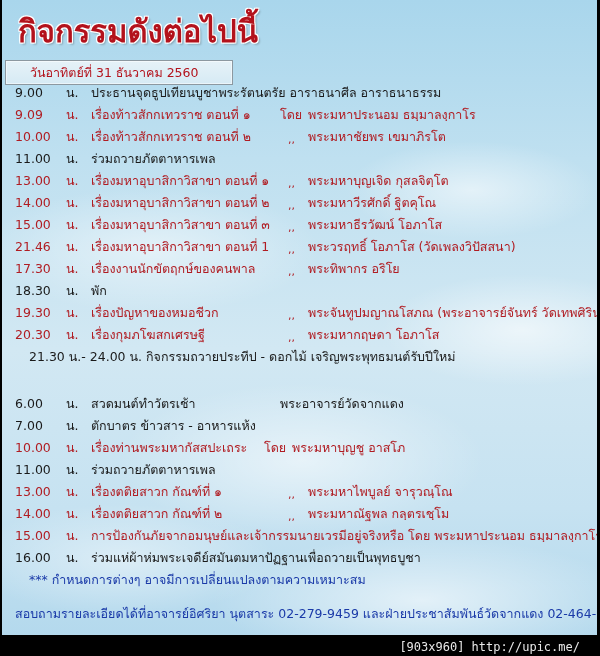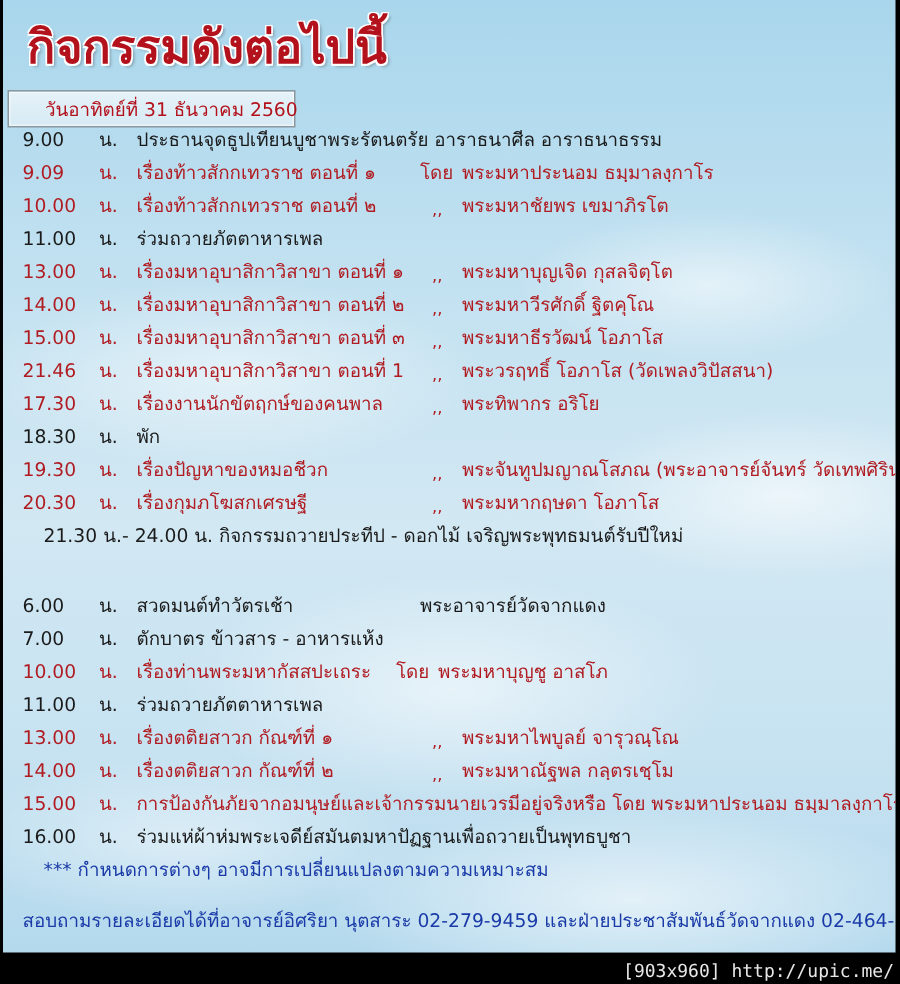--- a/index.html
+++ b/index.html
@@ -22,21 +22,21 @@
     .title {
       position: absolute; left: 16px; top: 6px;
       font-family: "DejaVu Serif", "Liberation Serif", serif;
       font-weight: bold; font-size: 31px; letter-spacing: 0px;
       color: #b3121c;
       text-shadow: 1px 1px 0 #fff, -1px -1px 0 #fff, 1px -1px 0 #fff, -1px 1px 0 #fff, 2px 2px 2px rgba(0,0,0,0.25);
       white-space: nowrap;
     }
 
     .day-box {
-      position: absolute; left: 3px; width: 192px; height: 25px;
+      position: absolute; left: 3px; width: 228px; height: 25px;
       background: linear-gradient(180deg, #e6f2f8 0%, #d6eaf4 100%);
       border: 1px solid #8c98a0;
       box-shadow: 0 0 0 1px rgba(255,255,255,0.5) inset;
       color: #b3121c; font-size: 12.5px; line-height: 23px;
       padding-left: 24px; white-space: nowrap;
     }
     .day-box.d1 { top: 60px; }
     .day-box.d2 { top: 366px; width: 188px; }
 
     .row {
@@ -53,21 +53,21 @@
     .c-by.q { left: 286px; top: 3px; font-size: 11px; }
     .c-by2  { position: absolute; left: 306px; }
     .c-full { position: absolute; left: 27px; }
 
     .footer-line {
       position: absolute; left: 13px; top: 604px;
       font-size: 12.5px; color: #1a3aa8; white-space: nowrap;
     }
 
     .watermark {
-      position: absolute; right: 4px; bottom: 2px;
+      position: absolute; right: 20px; bottom: 2px;
       color: #e8e8e8; font-family: "DejaVu Sans Mono", "Liberation Mono", monospace;
       font-size: 12px; white-space: nowrap;
     }
   </style>
 </head>
 <body>
 
 <div class="poster">
   <div class="title">กิจกรรมดังต่อไปนี้</div>
 

